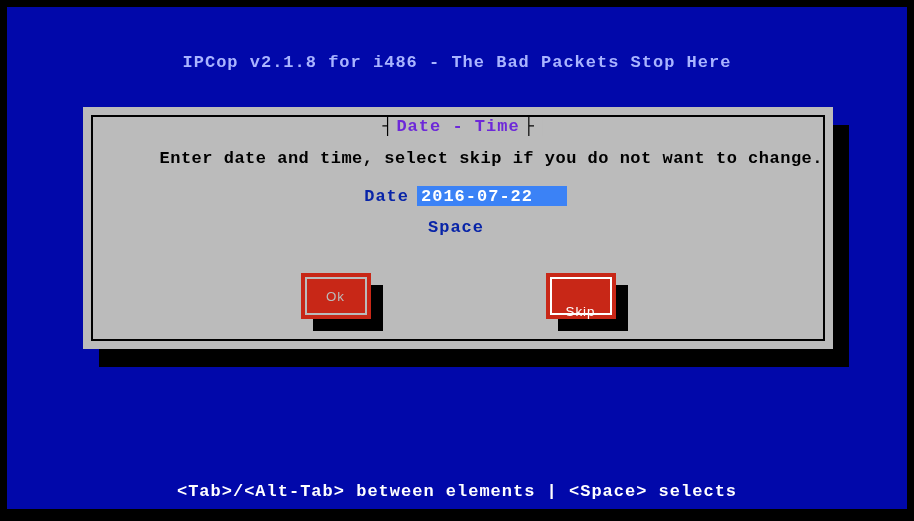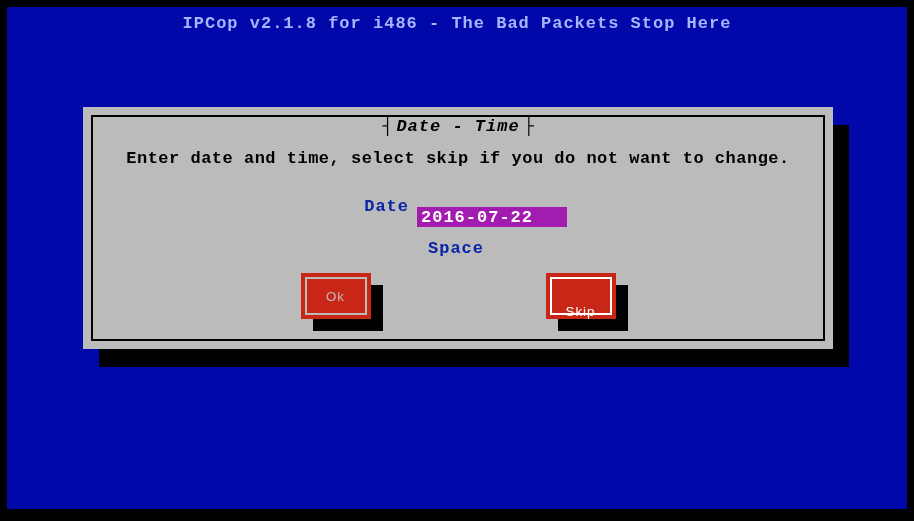--- a/index.html
+++ b/index.html
@@ -23,20 +23,21 @@
     left: 7px;
     width: 900px;
     height: 502px;
     background: #0108aa;
   }
   .header {
     color: #a9b4ff;
     text-align: center;
     padding-top: 7px;
     letter-spacing: 1px;
+    margin-top: 39px;
   }
   .dialog-shadow {
     position: absolute;
     top: 118px;
     left: 92px;
     width: 750px;
     height: 242px;
     background: #000000;
   }
   .dialog {
@@ -63,27 +64,26 @@
     background: #bbbbbb;
     padding: 0 8px;
     display: flex;
     align-items: center;
     gap: 4px;
   }
   .title-bracket {
     color: #000000;
   }
   .dialog-title {
-    color: #000000;
-    letter-spacing: 1px;
-    font-style: italic;
+    color: #6d28d9;
+    letter-spacing: 1px;
   }
   .instruction {
     color: #000000;
-    text-align: center;
+    text-align: right;
     margin-top: 32px;
     letter-spacing: 0.5px;
   }
   .field-rows {
     margin-top: 18px;
     display: flex;
     flex-direction: column;
     align-items: center;
     gap: 12px;
   }
@@ -92,32 +92,31 @@
     align-items: center;
   }
   .field-label {
     color: #0824a8;
     width: 60px;
     text-align: right;
     margin-right: 8px;
     letter-spacing: 1px;
   }
   .field-input {
-    background: #a21caf;
+    background: #3b82f6;
     color: #ffffff;
     width: 150px;
     height: 20px;
     border: none;
     font-family: inherit;
     font-size: inherit;
     font-weight: inherit;
     letter-spacing: 1px;
     padding: 0 4px;
     outline: none;
-    margin-top: 21px;
   }
   .buttons {
     position: absolute;
     bottom: 20px;
     left: 0;
     right: 0;
     display: flex;
     justify-content: space-around;
     padding: 0 120px;
   }
@@ -215,13 +214,14 @@
           <div class="btn-shadow"></div>
           <button class="btn">
             <div class="btn-inner-border white"></div>
             <span class="btn-label white">Skip</span>
           </button>
         </div>
       </div>
     </div>
   </div>
 
+  <div class="footer">&lt;Tab&gt;/&lt;Alt-Tab&gt; between elements   |   &lt;Space&gt; selects</div>
 </div>
 
 </body></html>

